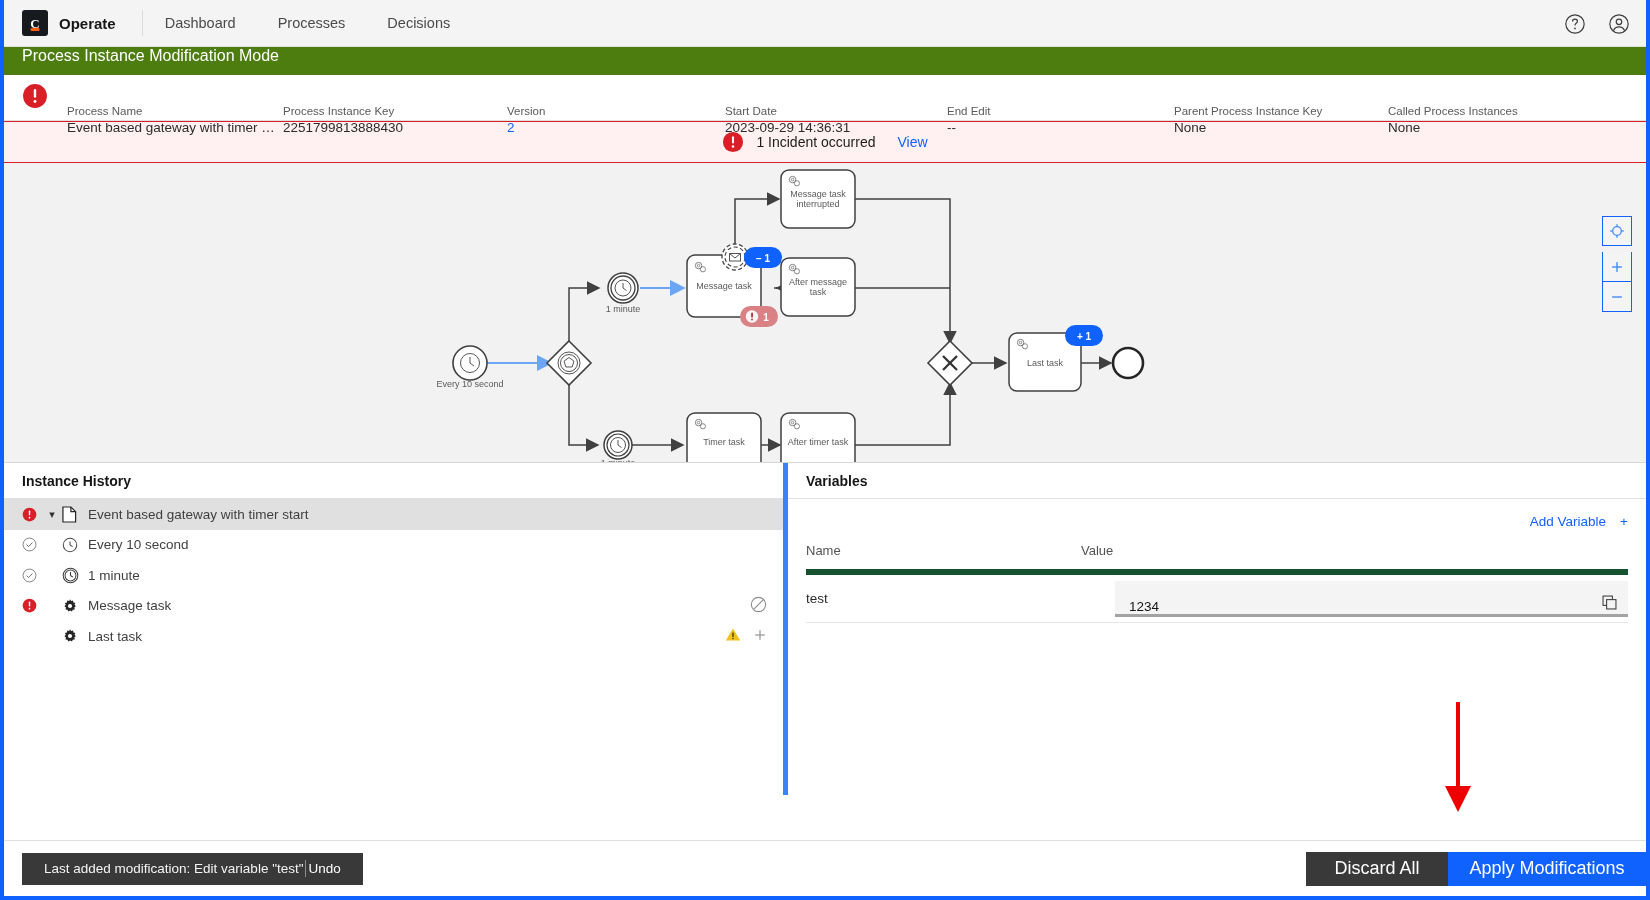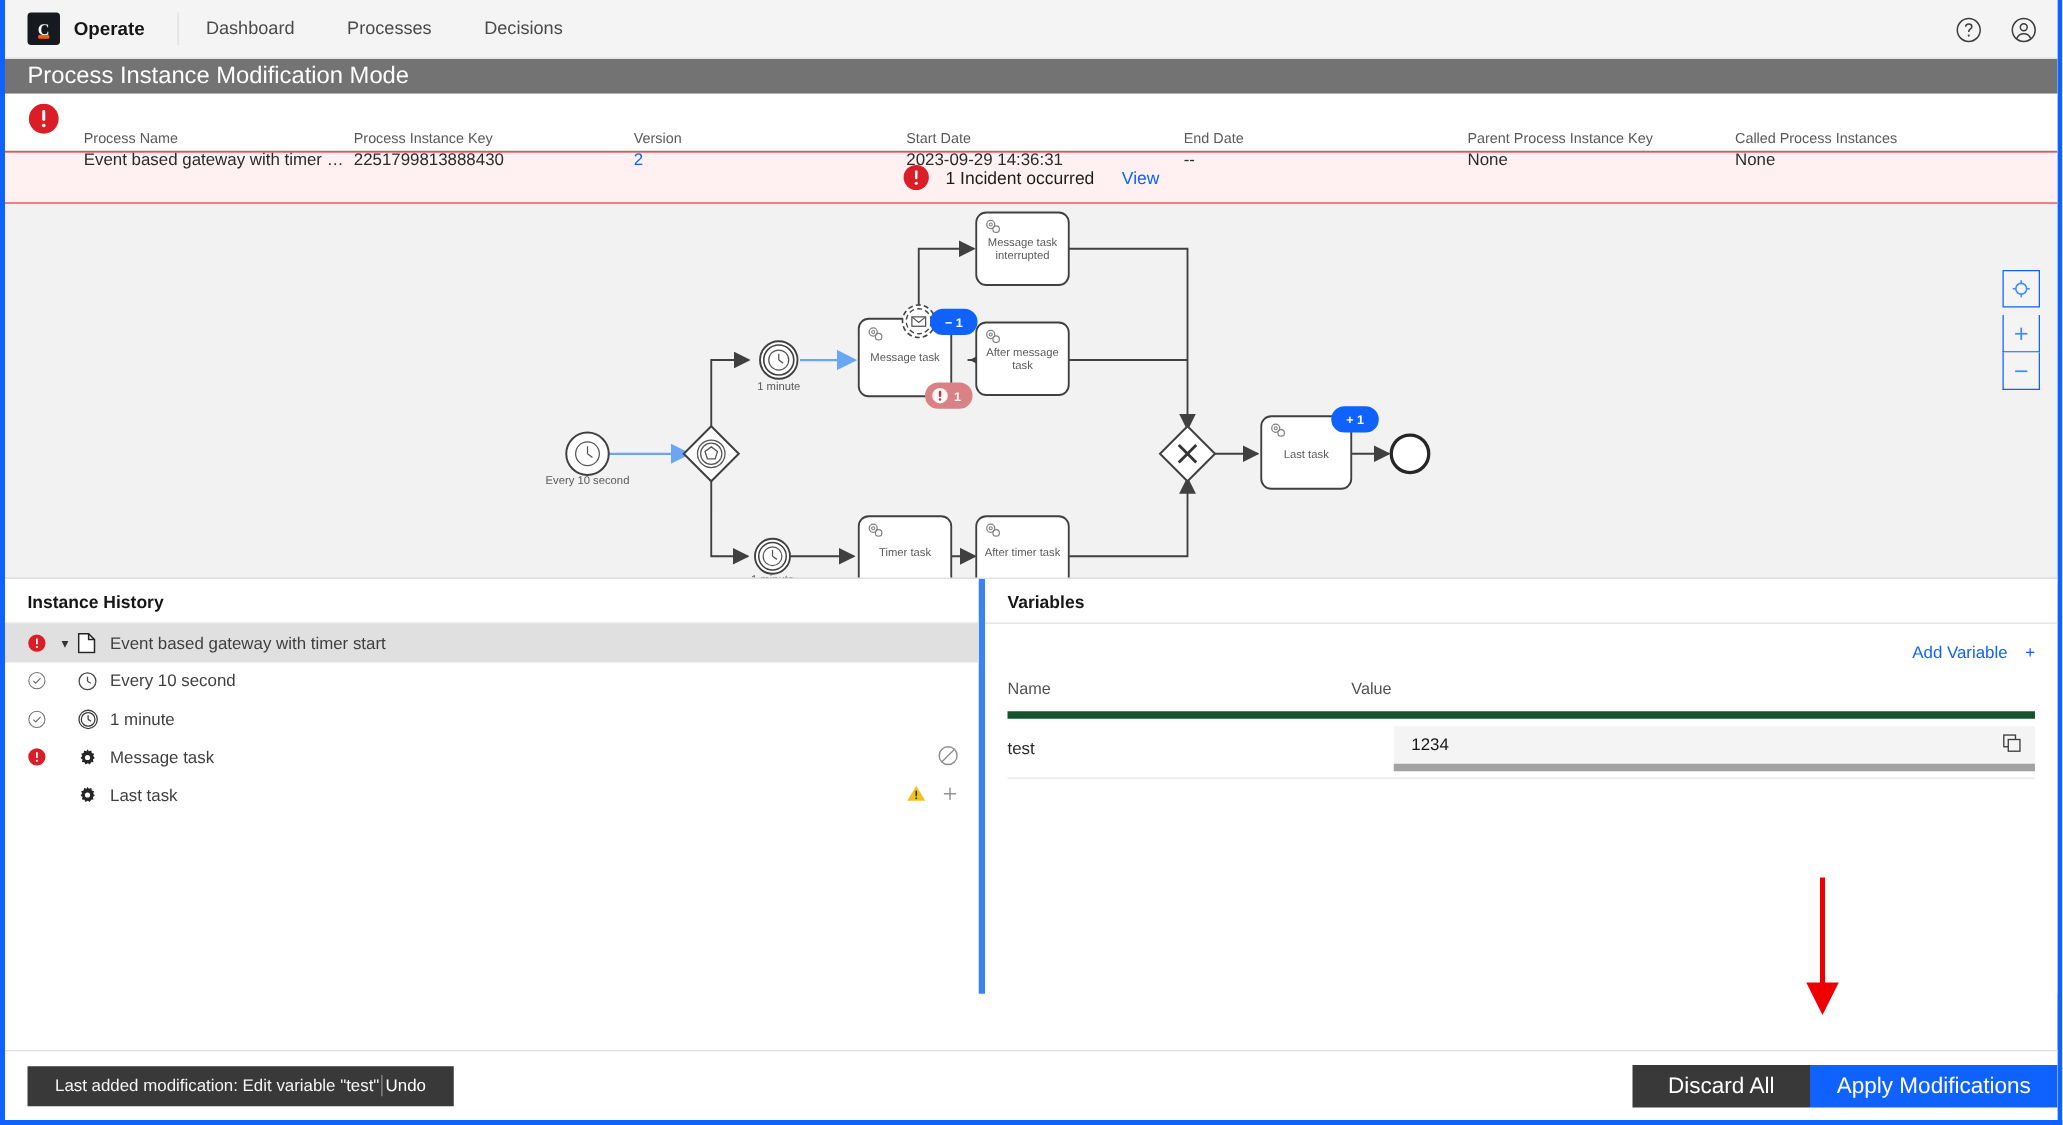--- a/index.html
+++ b/index.html
@@ -50,25 +50,25 @@
   .nav-link { font-size: 14.5px; color: #4a4a4a; cursor: pointer; }
   .nav-right {
     position: absolute; right: 16px; top: 0; height: 47px;
     display: flex; align-items: center; gap: 22px;
   }
   .icon-btn { width: 22px; height: 22px; color: #3d3d3d; cursor: pointer; display:block; }
 
   
   .mod-banner {
     height: 28px;
-    background: #737373;
+    background: #4d7c0f;
     color: #ffffff;
-    display: flex; align-items: center;
+    display: flex; align-items: flex-start;
     padding-left: 18px;
-    font-size: 19px;
+    font-size: 16px;
   }
 
   
   .inst-header {
     height: 46px;
     background: #ffffff;
     display: flex; align-items: center;
     padding: 0 16px 0 18px;
     border-bottom: 1px solid #e0e0e0;
   }
@@ -158,22 +158,22 @@
   }
   .add-var { color: #0f62fe; font-size: 13.5px; cursor: pointer; display: flex; align-items: flex-end; gap: 14px; }
   .vars-table { padding: 0 18px; }
   .vars-head { display: flex; font-size: 13px; color: #525252; padding-bottom: 11px; border-bottom: 6px solid #14532d; }
   .vcol-name { width: 275px; }
   .vcol-value { flex: 1; }
   .var-row { display: flex; align-items: center; height: 48px; border-bottom: 1px solid #e6e6e6; gap: 34px; }
   .var-name { width: 275px; font-size: 13.5px; color: #2b2b2b; }
   .var-value-field {
     flex: 1; height: 36px; background: #f4f4f4;
-    border-bottom: 6px solid #a3a3a3;
-    display: flex; align-items: center;
+    border-bottom: 3px solid #a3a3a3;
+    display: flex; align-items: flex-end;
     padding: 0 10px 0 14px;
     font-size: 13.5px; color: #161616;
     cursor: text;
   }
   .var-value-field .val { flex: 1; }
 
   
   .red-arrow { position: absolute; z-index: 20; pointer-events: none; }
 
   
@@ -264,21 +264,21 @@
       </div>
       <div class="meta-col" style="width:218px">
         <span class="meta-label">Version</span>
         <span class="meta-value link">2</span>
       </div>
       <div class="meta-col" style="width:222px">
         <span class="meta-label">Start Date</span>
         <span class="meta-value">2023-09-29 14:36:31</span>
       </div>
       <div class="meta-col" style="width:227px">
-        <span class="meta-label">End Date</span>
+        <span class="meta-label">End Edit</span>
         <span class="meta-value">--</span>
       </div>
       <div class="meta-col" style="width:214px">
         <span class="meta-label">Parent Process Instance Key</span>
         <span class="meta-value">None</span>
       </div>
       <div class="meta-col" style="flex:1">
         <span class="meta-label">Called Process Instances</span>
         <span class="meta-value">None</span>
       </div>

